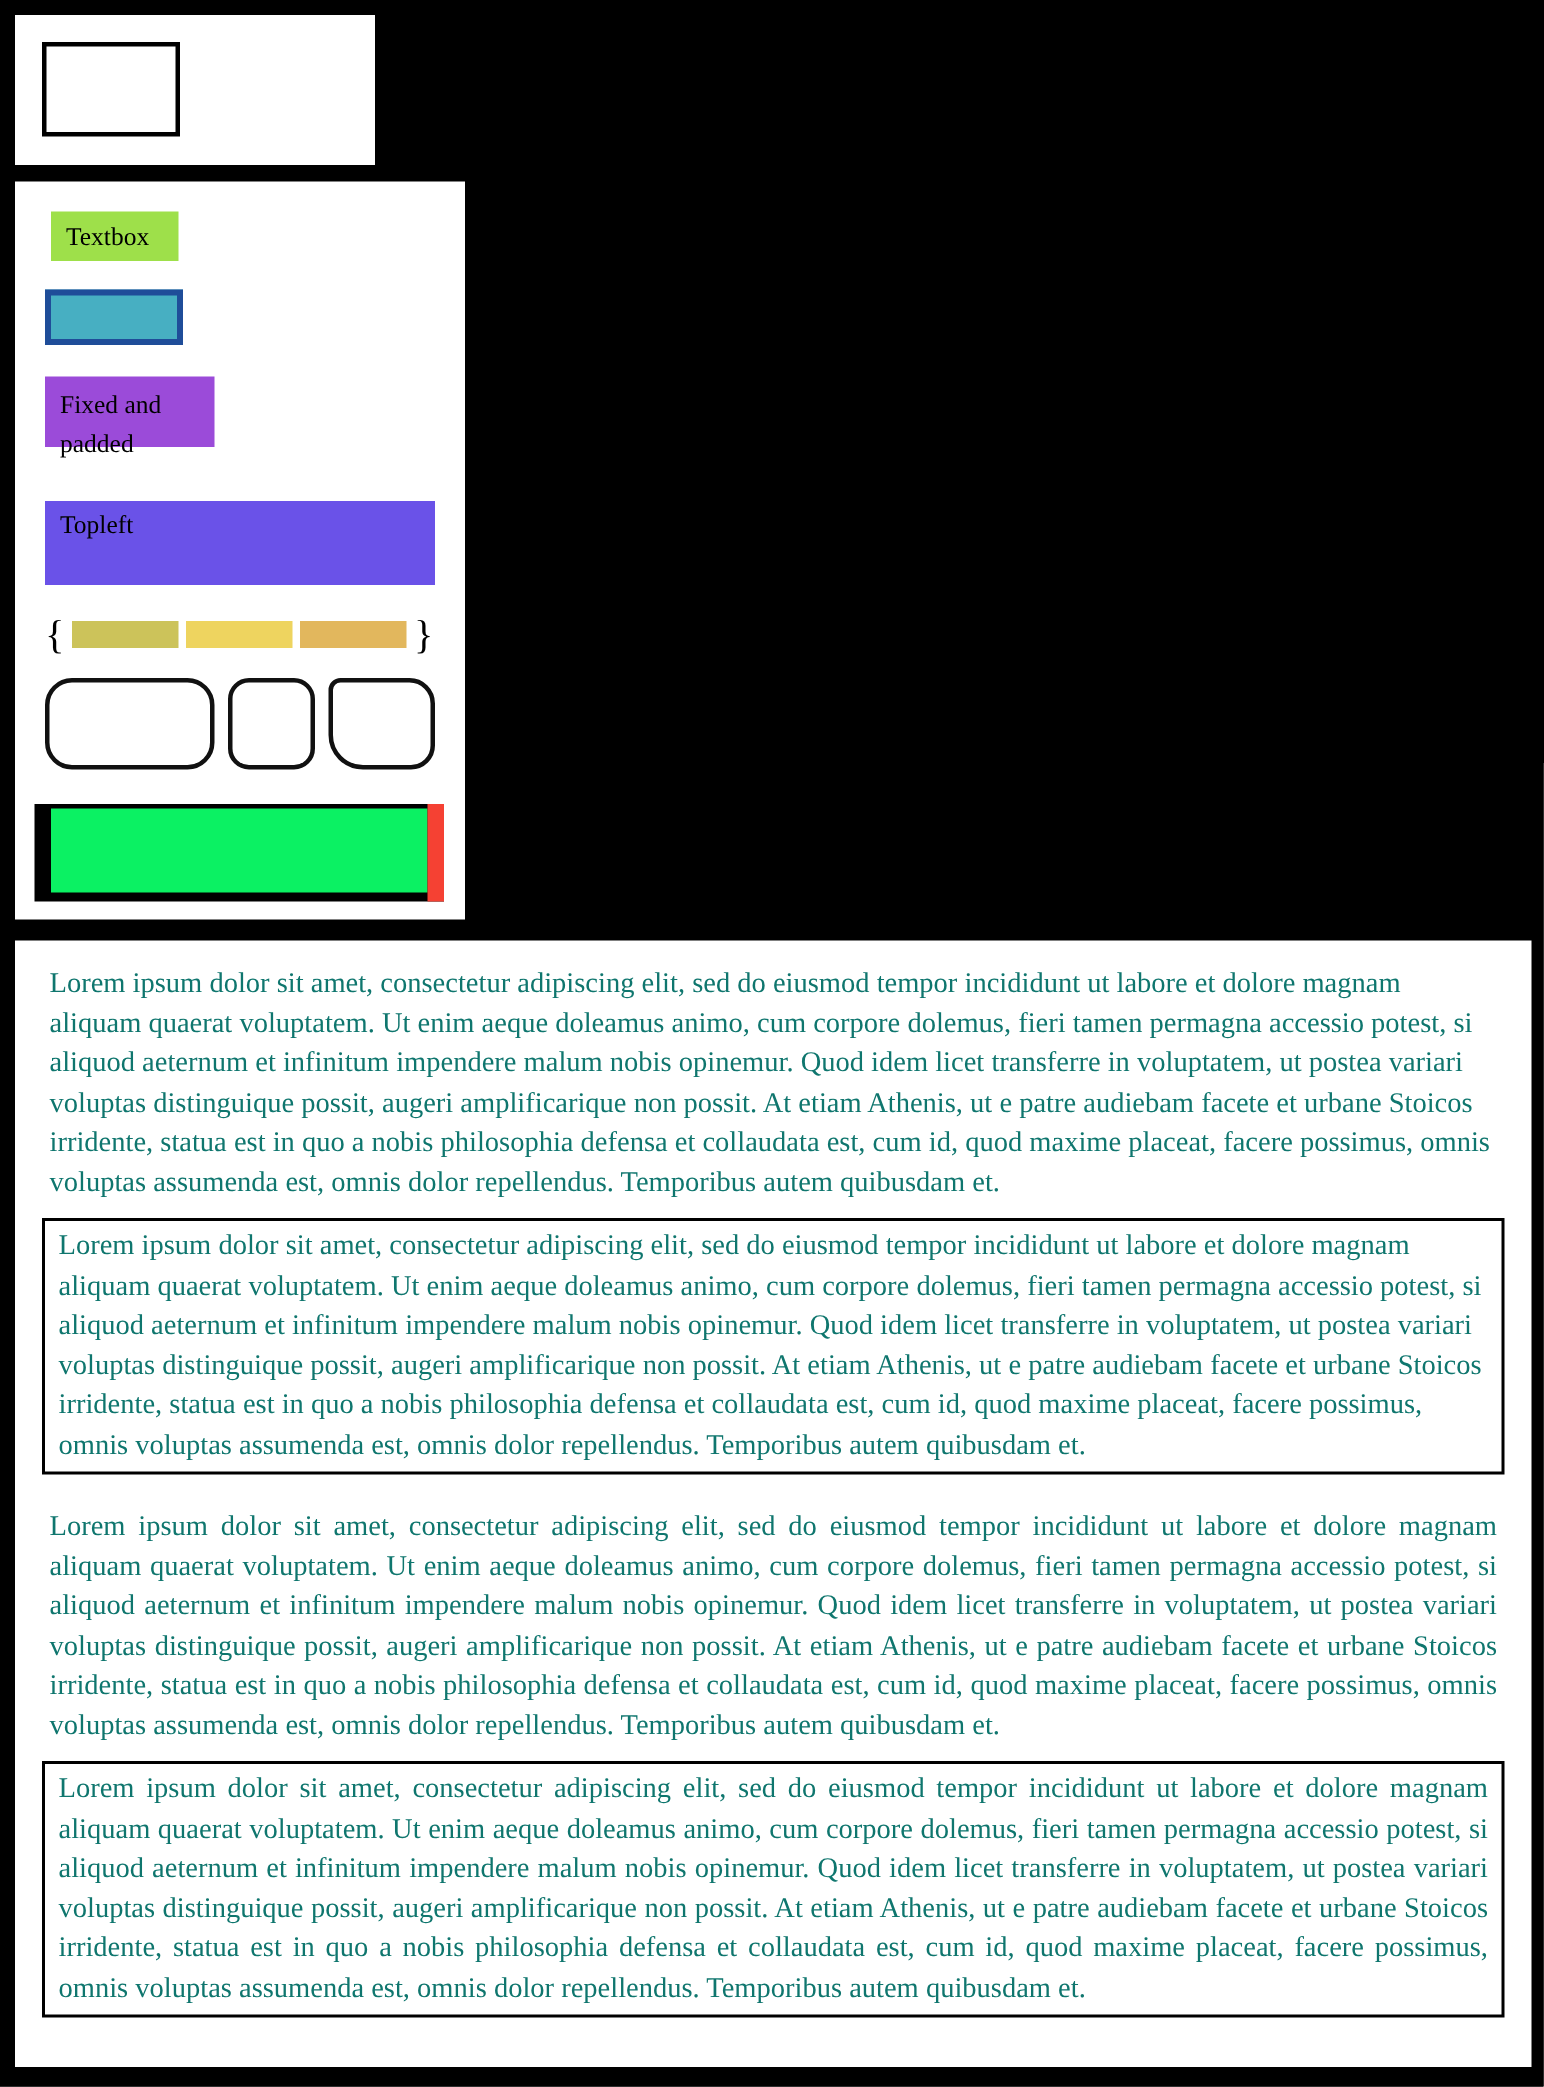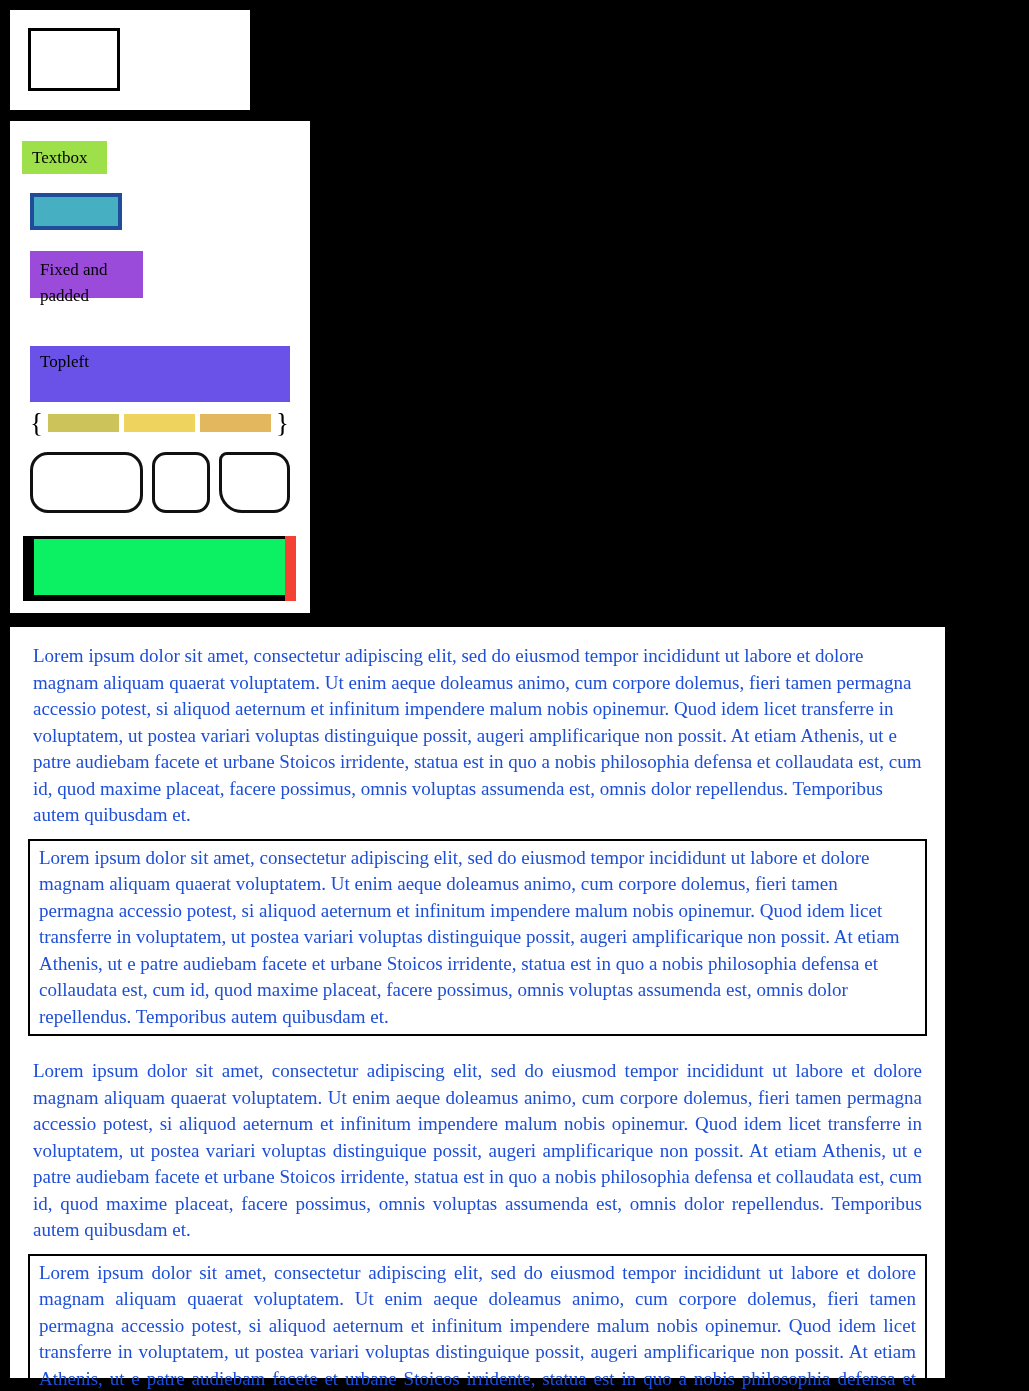--- a/index.html
+++ b/index.html
@@ -18,38 +18,38 @@
   #top-card { left: 10px; top: 10px; width: 240px; height: 100px; }
   #top-card .inner-rect {
     position: absolute; left: 18px; top: 18px;
     width: 92px; height: 63px;
     border: 3px solid #000; background: #fff;
   }
 
   
   #panel { left: 10px; top: 121px; width: 300px; height: 492px; font-size: 17px; color: #000; }
   #panel .textbox {
-    position: absolute; left: 12px; top: 20px;
+    position: absolute; left: 24px; top: 20px;
     width: 85px; height: 33px; line-height: 33px;
     padding-left: 10px; background: #9EE04A;
   }
   #panel .teal-swatch {
     position: absolute; left: 20px; top: 72px;
     width: 92px; height: 37px;
     background: #47AFC2; border: 4px solid #1F4D99;
   }
   #panel .fixed-padded {
     position: absolute; left: 20px; top: 130px;
     width: 113px; height: 47px;
     padding: 6px 10px; background: #9B4BD9; line-height: 26px;
   }
   #panel .topleft {
     position: absolute; left: 20px; top: 213px;
     width: 260px; height: 56px;
-    padding: 6px 10px; background: #6A52E8; margin-top: 12px;
+    padding: 6px 10px; background: #6A52E8;
   }
   #panel .brace-row {
     position: absolute; left: 20px; top: 286px;
     display: flex; align-items: center; gap: 5px; height: 32px;
   }
   #panel .brace { font-size: 27px; line-height: 32px; color: #000; }
   #panel .color-bar { width: 71px; height: 18px; }
   #panel .bar-1 { background: #CCC35A; }
   #panel .bar-2 { background: #EED45F; }
   #panel .bar-3 { background: #E2B75D; }
@@ -65,23 +65,23 @@
     position: absolute; left: 11px; right: 11px; top: 3px; bottom: 6px;
     background: #0BF163;
   }
   #panel .meter-warn {
     position: absolute; right: 0; top: 0; bottom: 0; width: 11px;
     background: #F54133;
   }
 
   
   #document {
-    left: 10px; top: 627px; width: 935px; height: 751px;
+    left: 10px; top: 627px; width: 1011px; height: 751px;
     padding: 16px 18px;
-    font-size: 19px; line-height: 26.5px; color: #1d4ed8;
+    font-size: 19px; line-height: 26.5px; color: #0f766e;
   }
   #document p.plain { padding: 0 5px; }
   #document .boxed {
     border: 2.5px solid #000;
     padding: 4px 9px;
     margin-top: 10px;
   }
   #document .gap-above { margin-top: 22px; }
   #document .justified { text-align: justify; }
 </style>

